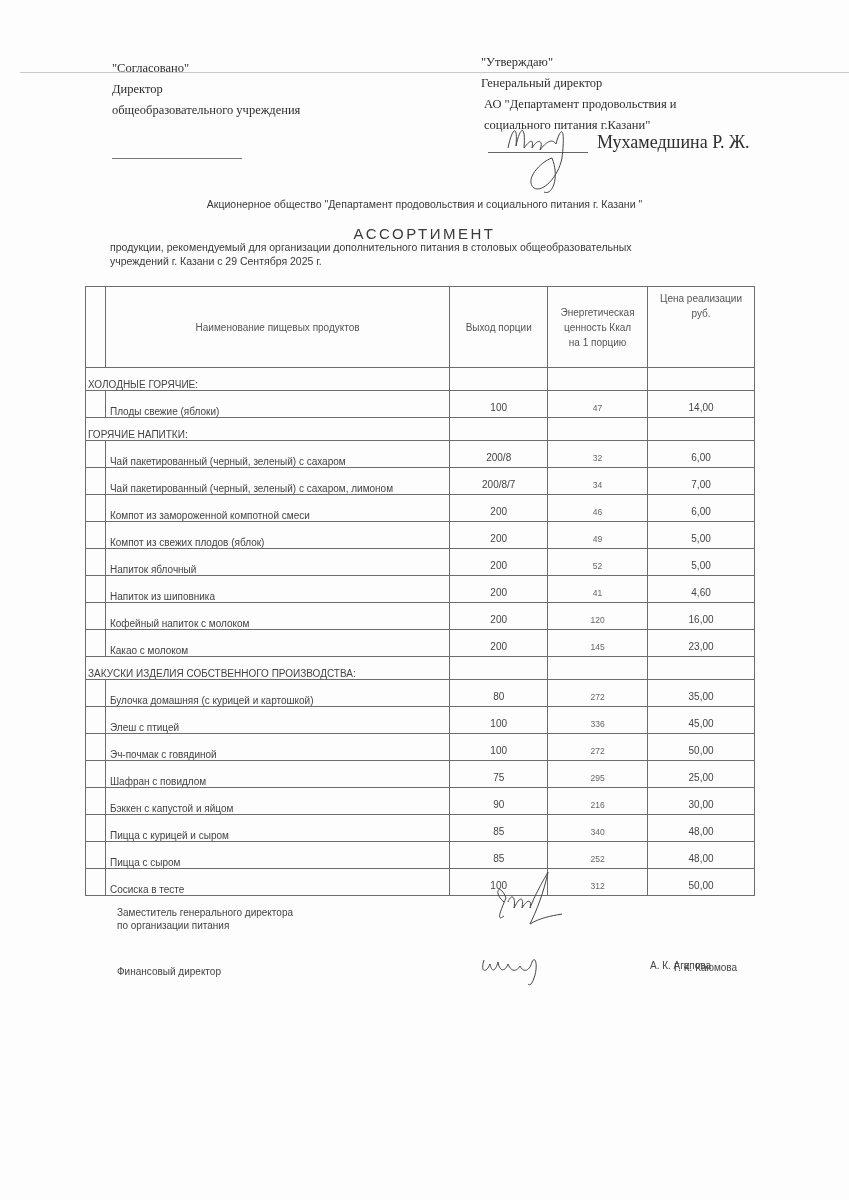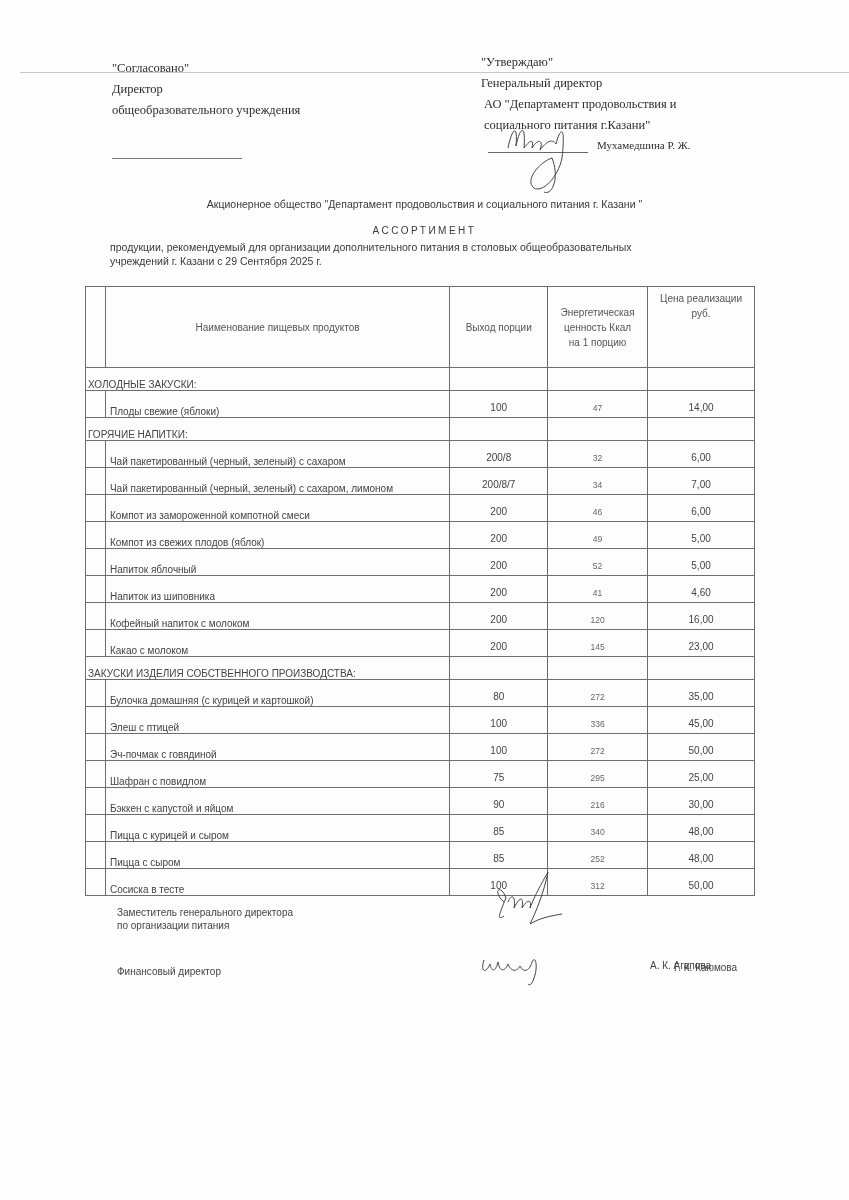--- a/index.html
+++ b/index.html
@@ -5,21 +5,21 @@
   html, body { margin:0; padding:0; }
   body { width:849px; height:1200px; background:#fdfdfd; position:relative; overflow:hidden; color:#3a3a3a; font-family:"Liberation Sans", sans-serif; }
   .serif { font-family:"Liberation Serif", "DejaVu Serif", serif; color:#2e2e2e; }
   .abs { position:absolute; }
   .scanline { position:absolute; left:20px; right:0; top:72px; height:1px; background:#c8c8c8; }
   .hdr-left { left:112px; top:58px; font-size:12.5px; line-height:21px; }
   .hdr-right { left:481px; top:52px; font-size:12.5px; line-height:21px; }
   .sigline { position:absolute; left:112px; top:158px; width:130px; height:1px; background:#777; }
   .sigline2 { position:absolute; left:488px; top:152px; width:100px; height:1px; background:#666; }
   .title-org { left:0; width:849px; top:198px; text-align:center; font-size:10.5px; }
-  .title-main { left:0; width:849px; top:225px; text-align:center; font-size:10px; letter-spacing:2.5px; }
+  .title-main { left:0; width:849px; top:225px; text-align:center; font-size:15px; letter-spacing:2.5px; }
   .title-sub { left:110px; width:630px; top:240px; font-size:10.5px; line-height:14px; }
   table.grid { position:absolute; left:85px; top:286px; width:670px; border-collapse:collapse; font-size:10px; }
   table.grid td { border:1px solid #6d6d6d; padding:0 4px; height:22px; vertical-align:bottom; color:#444; }
   table.grid td.num { text-align:center; padding-bottom:4px; }
   table.grid td.kcal { font-size:8.5px; color:#666; }
   table.grid td.price { text-align:center; }
   table.grid td.idx { width:15px; padding:0; }
   table.grid tr.head td { height:76px; vertical-align:middle; text-align:center; line-height:15px; color:#555; }
   table.grid tr.cat td { height:22px; }
   table.grid tr.cat td.catname { padding-left:2px; }
@@ -38,21 +38,21 @@
 </div>
 <div class="sigline"></div>
 
 <div class="abs hdr-right serif">
   <div>"Утверждаю"</div>
   <div>Генеральный директор</div>
   <div style="margin-left:3px">АО "Департамент продовольствия и</div>
   <div style="margin-left:3px">социального питания г.Казани"</div>
 </div>
 <div class="sigline2"></div>
-<div class="abs serif" style="left:597px; top:139px; font-size:11px;">Мухамедшина Р. Ж.</div>
+<div class="abs serif" style="left:597px; top:132px; font-size:18px;">Мухамедшина Р. Ж.</div>
 <div class="abs sig" style="left:500px; top:118px;">
   <svg width="90" height="82" viewBox="0 0 90 82">
     <path d="M8 30 C 12 10, 18 5, 16 28 C 20 8, 26 6, 24 30 C 30 22, 34 20, 32 30 C 38 20, 44 22, 40 32 C 46 24, 52 20, 56 26 C 60 10, 66 5, 62 40 C 58 60, 42 75, 34 70 C 24 62, 40 44, 52 40 C 60 60, 52 78, 44 74" fill="none" stroke="#444" stroke-width="1"></path>
   </svg>
 </div>
 
 <div class="abs title-org">Акционерное общество "Департамент продовольствия и социального питания г. Казани "</div>
 <div class="abs title-main">АССОРТИМЕНТ</div>
 <div class="abs title-sub">
   <div>продукции, рекомендуемый для организации дополнительного питания в столовых общеобразовательных</div>
@@ -76,21 +76,21 @@
         <div>Энергетическая</div>
         <div>ценность Ккал</div>
         <div>на 1 порцию</div>
       </td>
       <td style="vertical-align:top; padding-top:4px;">
         <div>Цена реализации</div>
         <div>руб.</div>
       </td>
     </tr>
   <tr class="cat">
-        <td colspan="2" class="catname">ХОЛОДНЫЕ ЗАКУСКИ:</td>
+        <td colspan="2" class="catname">ХОЛОДНЫЕ ГОРЯЧИЕ:</td>
         <td></td>
         <td></td>
         <td></td>
       </tr>
       <tr>
         <td class="idx"></td>
         <td>Плоды свежие (яблоки)</td>
         <td class="num">100</td>
         <td class="num kcal">47</td>
         <td class="num price">14,00</td>

